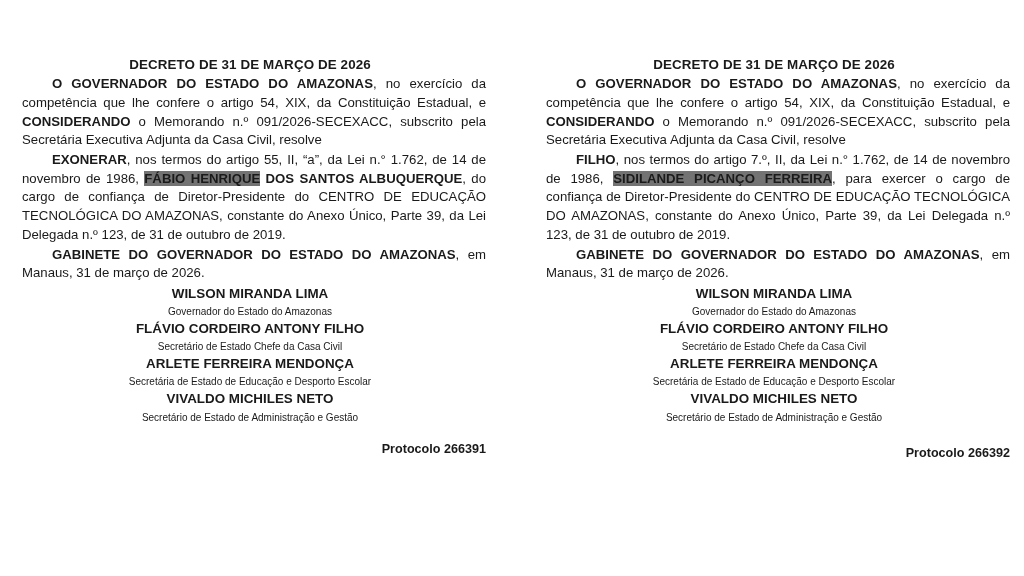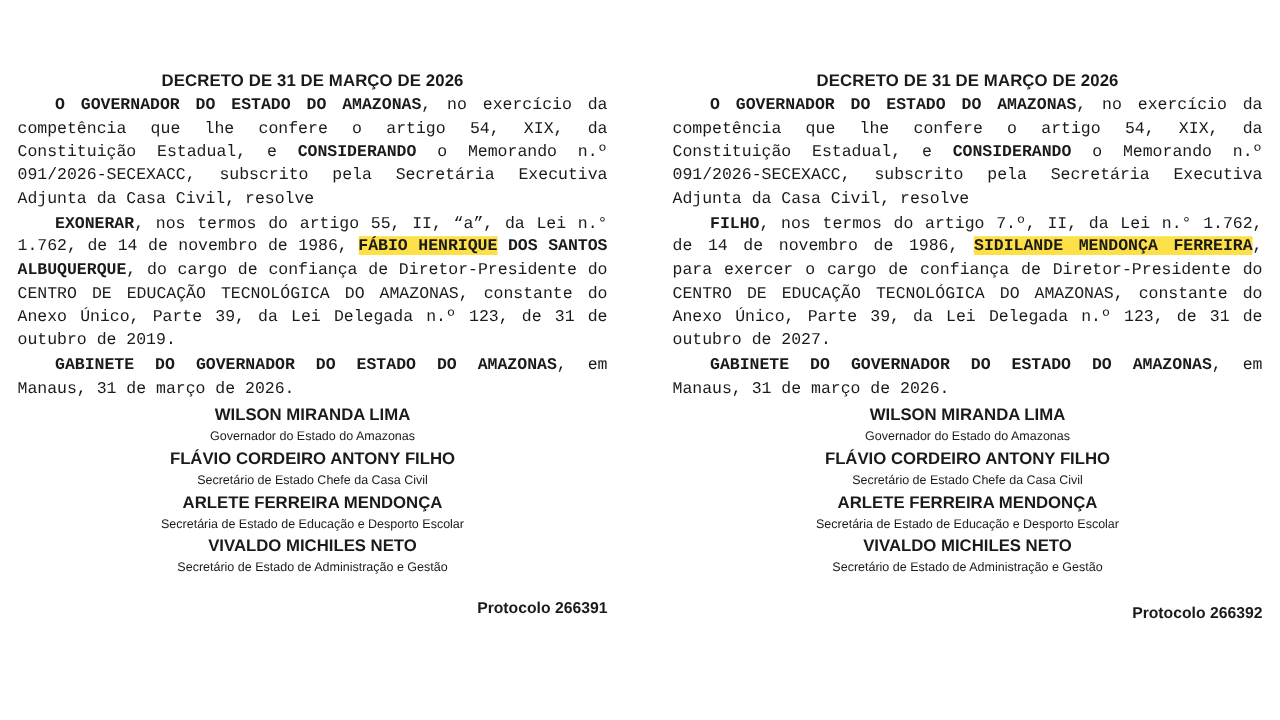--- a/index.html
+++ b/index.html
@@ -35,32 +35,31 @@
     padding-left: 26px;
   }
   .doc-title {
     text-align: center;
     font-weight: bold;
     font-size: 13.4px;
     margin: 0 0 1px 0;
     letter-spacing: 0.1px;
   }
   .para {
-    margin: 0 0 1px 0;
+    margin: 0 0 1px 8px;
     text-align: justify;
     text-justify: inter-word;
     text-indent: 30px;
     hyphens: none;
-    font-family: Liberation Mono, monospace;
   }
   b, .b {
     font-weight: bold;
   }
   .hl {
-    background: #fde047;
+    background: #737373;
     font-weight: bold;
   }
   .sig-block {
     text-align: center;
   }
   .sig-name {
     font-weight: bold;
     font-size: 13.4px;
     line-height: 1.5;
   }
@@ -124,21 +123,21 @@
   </div>
 
   <div class="column right">
     <div class="doc-title">DECRETO DE 31 DE MARÇO DE 2026</div>
 
     <p class="para">
       <span class="b">O GOVERNADOR DO ESTADO DO AMAZONAS</span><span>, no exercício da competência que lhe confere o artigo 54, XIX, da Constituição Estadual, e </span><span class="b">CONSIDERANDO</span><span> o Memorando n.º 091/2026-SECEXACC, subscrito pela Secretária Executiva Adjunta da Casa Civil, resolve</span>
     </p>
 
     <p class="para">
-      <span class="b">FILHO</span><span>, nos termos do artigo 7.º, II, da Lei n.° 1.762, de 14 de novembro de 1986, </span><span class="hl">SIDILANDE MENDONÇA FERREIRA</span><span>, para exercer o cargo de confiança de Diretor-Presidente do CENTRO DE EDUCAÇÃO TECNOLÓGICA DO AMAZONAS, constante do Anexo Único, Parte 39, da Lei Delegada n.º 123, de 31 de outubro de 2027.</span>
+      <span class="b">FILHO</span><span>, nos termos do artigo 7.º, II, da Lei n.° 1.762, de 14 de novembro de 1986, </span><span class="hl">SIDILANDE PICANÇO FERREIRA</span><span>, para exercer o cargo de confiança de Diretor-Presidente do CENTRO DE EDUCAÇÃO TECNOLÓGICA DO AMAZONAS, constante do Anexo Único, Parte 39, da Lei Delegada n.º 123, de 31 de outubro de 2019.</span>
     </p>
 
     <p class="para gab-para">
       <span class="b">GABINETE DO GOVERNADOR DO ESTADO DO AMAZONAS</span><span>, em Manaus, 31 de março de 2026.</span>
     </p>
 
     <div class="sig-block">
       <div class="sig-name">WILSON MIRANDA LIMA</div>
       <div class="sig-role">Governador do Estado do Amazonas</div>
     </div>

